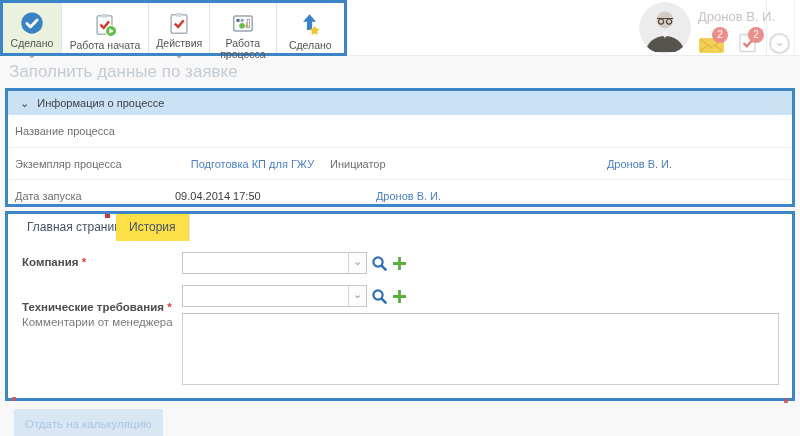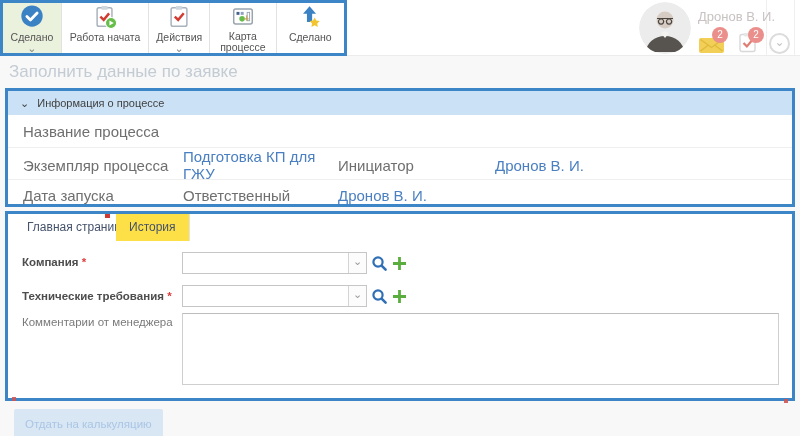--- a/index.html
+++ b/index.html
@@ -5,45 +5,45 @@
   * { margin:0; padding:0; box-sizing:border-box; }
   html,body { background:#fff; }
   body { font-family:"Liberation Sans", sans-serif; }
   #app { position:relative; width:800px; height:436px; background:#f8f8f8; overflow:hidden; }
 
   
   .topbar { position:absolute; left:0; top:0; width:800px; height:56px; background:#fff; border-bottom:1px solid #ececec; }
   .topbar .vsep { position:absolute; top:0; width:1px; height:55px; background:#efefef; }
 
   .toolbar { position:absolute; left:0; top:0; width:347px; height:56px; border:3px solid #3c85c6; background:#fff; display:flex; }
-  .tb-btn { position:relative; display:flex; flex-direction:column; align-items:center; padding-top:0; border-right:1px solid #e2e2e2; cursor:pointer; background:#fff; }
+  .tb-btn { position:relative; display:flex; flex-direction:column; align-items:center; padding-top:8px; border-right:1px solid #e2e2e2; cursor:pointer; background:#fff; }
   .tb-btn:last-child { border-right:none; }
   .tb-btn.green { background:#eaf1dd; }
   .tb-btn .ic { height:28px; display:flex; align-items:center; justify-content:center; }
   .tb-btn .lbl { font-size:10.5px; color:#545454; text-align:center; line-height:11px; margin-top:1px; }
   .tb-btn .chev { font-size:11px; color:#8a8a8a; line-height:8px; margin-top:1px; }
 
   .user-name { position:absolute; left:698px; top:9px; font-size:13px; color:#c9c2c2; }
   .avatar { position:absolute; left:639px; top:2px; width:52px; height:52px; border-radius:50%; overflow:hidden; cursor:pointer; }
   .notif { position:absolute; cursor:pointer; }
   .badge { position:absolute; width:16px; height:16px; border-radius:50%; background:#ea8f8b; color:#fff; font-size:10px; line-height:16px; text-align:center; }
   .round-chev { position:absolute; left:769px; top:33px; width:21px; height:21px; border:2px solid #dcdcdc; border-radius:50%; color:#c4c4c4; font-size:12px; text-align:center; line-height:15px; cursor:pointer; }
 
   
   .page-title { position:absolute; left:9px; top:62px; font-size:17px; color:#c3cbd3; }
 
   
   .panel1 { position:absolute; left:5px; top:88px; width:790px; height:119px; border:3px solid #3c85c6; background:#fff; }
   .p1-header { height:24px; background:#cbe2f6; display:flex; align-items:center; padding-left:12px; font-size:11px; color:#3f3f3f; cursor:pointer; }
   .p1-header .hchev { font-size:11px; color:#3f3f3f; margin-right:8px; line-height:10px; }
-  .info-row { display:grid; grid-template-columns:160px 155px 157px 1fr; align-items:center; height:32px; padding-left:15px; font-size:15px; border-top:1px solid #efefef; }
+  .info-row { display:grid; grid-template-columns:160px 155px 157px 1fr; align-items:center; height:32px; padding-left:7px; font-size:11px; border-top:1px solid #efefef; }
   .info-row .ilabel { color:#6f6f6f; }
   .info-row .ivalue { color:#3c3c3c; }
   .info-row .span3 { grid-column:2 / span 3; }
-  a.link { color:#4a7fc1; text-decoration:none; cursor:pointer; }
+  a.link { color:#4a7fc1; text-decoration:none; cursor:pointer;text-align:center; }
 
   
   .panel2 { position:absolute; left:5px; top:211px; width:790px; height:190px; border:3px solid #3c85c6; background:#fff; }
   .tabbar { position:relative; height:27px; }
   .tab { position:absolute; top:0; height:27px; line-height:27px; font-size:12px; color:#45526b; padding:0 13px; cursor:pointer; }
   .tab.active { left:6px; background:#fff; }
   .tab.inactive { left:108px; background:#fde047; border-right:1px solid #e3e3e3; }
   .tab-mark { position:absolute; left:97px; top:0; width:5px; height:4px; background:#cc3a33; }
 
   .fld-label { position:absolute; font-size:11.5px; color:#4d4d4d; font-weight:bold;text-align:center; }
@@ -111,21 +111,21 @@
         <span class="ic">
           <svg width="26" height="26" viewBox="0 0 28 28">
             <rect x="4" y="5.5" width="20" height="16" rx="2" fill="#fff" stroke="#9aa5ae" stroke-width="1.6"></rect>
             <rect x="7" y="8.5" width="3.2" height="3.2" fill="#43648f"></rect>
             <rect x="11.5" y="8.5" width="3.2" height="3.2" fill="#8ea4bb"></rect>
             <circle cx="13" cy="16" r="3" fill="#67bd49"></circle>
             <path d="M16 16 h4 M18 12 v6" stroke="#e8a33d" stroke-width="1.4" fill="none"></path>
             <rect x="18.5" y="9" width="2.6" height="9" fill="none" stroke="#9aa5ae" stroke-width="1"></rect>
           </svg>
         </span>
-        <span class="lbl" style="width:58px">Карта процессе</span>
+        <span class="lbl" style="width:58px">Работа процесса</span>
       </div>
 
       <div class="tb-btn" style="width:71px">
         <span class="ic">
           <svg width="26" height="26" viewBox="0 0 28 28">
             <path d="M13.5 2.5 l7 8 h-4.2 v9 h-5.6 v-9 h-4.2 z" fill="#3b82c4"></path>
             <path d="M19 14.5 l1.7 3.4 3.8 .5 -2.7 2.6 .6 3.7 -3.4 -1.8 -3.4 1.8 .6 -3.7 -2.7 -2.6 3.8 -.5 z" fill="#f2c52e"></path>
           </svg>
         </span>
         <span class="lbl">Сделано</span>
@@ -174,21 +174,21 @@
       <span class="ilabel">Название процесса</span>
     </div>
     <div class="info-row">
       <span class="ilabel">Экземпляр процесса</span>
       <a class="link">Подготовка КП для ГЖУ</a>
       <span class="ilabel">Инициатор</span>
       <a class="link">Дронов В. И.</a>
     </div>
     <div class="info-row">
       <span class="ilabel">Дата запуска</span>
-      <span class="ilabel">Ответственный</span>
+      <span class="ivalue">09.04.2014 17:50</span>
       <a class="link">Дронов В. И.</a>
     </div>
   </div>
 
   <div class="panel2">
     <div class="tabbar">
       <div class="tab active">Главная страница</div>
       <div class="tab inactive">История</div>
       <div class="tab-mark"></div>
     </div>
@@ -205,21 +205,21 @@
           <circle cx="7" cy="7" r="4.6" stroke="#2f6fb5" stroke-width="2.2" fill="none"></circle>
           <line x1="10.6" y1="10.6" x2="14.6" y2="14.6" stroke="#2f6fb5" stroke-width="2.6" stroke-linecap="round"></line>
         </svg>
     </span>
     <span class="mini-ic" style="left:384px; top:42px">
       <svg width="15" height="15" viewBox="0 0 15 15">
           <path d="M7.5 1 v13 M1 7.5 h13" stroke="#5aae3e" stroke-width="2.8"></path>
         </svg>
     </span>
 
-    <div class="fld-label" style="left:14px; top:76px">
+    <div class="fld-label" style="left:14px; top:87px">
       <span>Технические требования</span> <span class="req">*</span>
     </div>
     <div class="combo" style="left:174px; top:71px">
       <span class="cval"></span>
       <span class="cbtn">⌄</span>
     </div>
     <span class="mini-ic" style="left:363px; top:74px">
       <svg width="17" height="17" viewBox="0 0 17 17">
           <circle cx="7" cy="7" r="4.6" stroke="#2f6fb5" stroke-width="2.2" fill="none"></circle>
           <line x1="10.6" y1="10.6" x2="14.6" y2="14.6" stroke="#2f6fb5" stroke-width="2.6" stroke-linecap="round"></line>

